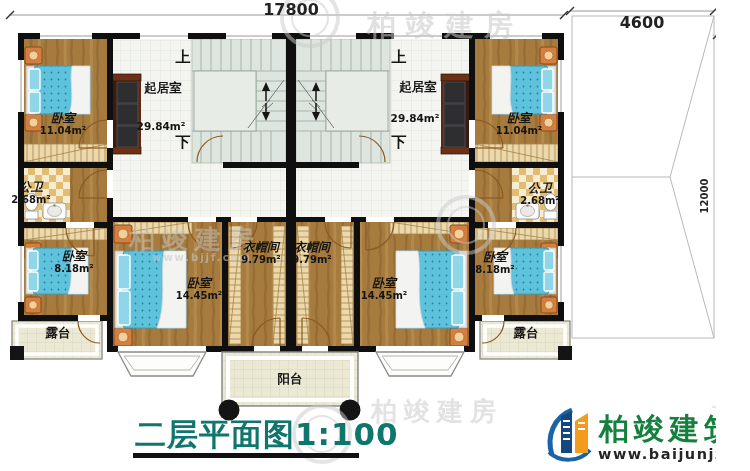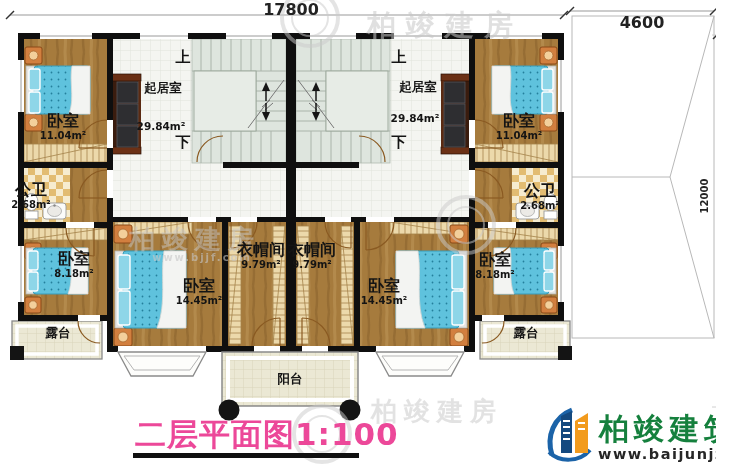--- a/index.html
+++ b/index.html
@@ -2,35 +2,35 @@
 <html><head>
 <meta charset="utf-8">
 <style>
   html,body{margin:0;padding:0;background:#fff;}
   .stage{position:relative;width:716px;height:471px;background:#ffffff;overflow:hidden;
          font-family:"DejaVu Sans",sans-serif;}
   .stage svg{position:absolute;left:0;top:0;}
   .lbl{position:absolute;color:#141414;font-weight:bold;white-space:nowrap;z-index:6;}
   .s1{transform:translate(-50%,-50%);font-size:12.5px;}
   .r2{transform:translateX(-50%);text-align:center;line-height:1.12;}
-  .r2 .rn{display:block;font-size:16px;}
+  .r2 .rn{display:block;font-size:12px;font-style:italic;}
   .r2 .ra{display:block;font-size:10px;}
   .ud{transform:translate(-50%,-50%);font-size:15px;}
   .lv{transform:translate(-50%,-50%);font-size:12.5px;}
   .lva{transform:translate(-50%,-50%);font-size:10.5px;}
   .dim{transform:translateX(-50%);font-size:16px;color:#222;z-index:6;}
   .dimv{transform:translate(-50%,-50%) rotate(-90deg);font-size:10px;color:#222;z-index:6;}
   .wm{position:absolute;color:#c7c7c7;font-weight:bold;pointer-events:none;z-index:3;}
   .wmtext{transform:translateX(-50%);letter-spacing:10px;font-size:29px;opacity:.55;}
   .wmtext2{transform:translateX(-50%);letter-spacing:7px;font-size:26px;opacity:.5;}
   .wmurl{transform:translateX(-50%);letter-spacing:2px;font-size:10px;opacity:.6;}
   .wmring{width:52px;height:52px;border:4px solid #cbcbcb;border-radius:50%;opacity:.5;
           display:flex;align-items:center;justify-content:center;}
   .wmring .in{width:34px;height:34px;border:2px solid #cbcbcb;border-radius:50%;}
-  .titleblock{position:absolute;left:135px;top:414px;font-size:31px;color:#ec4899;
+  .titleblock{position:absolute;left:135px;top:414px;font-size:31px;color:#0f766e;
               letter-spacing:1px;font-weight:600;z-index:6;white-space:nowrap;}
   .titleline{position:absolute;left:133px;top:453px;width:226px;height:5px;background:#101010;z-index:6;}
   .info{position:absolute;left:362px;color:#111;font-size:13.5px;font-weight:bold;z-index:6;white-space:nowrap;}
   .brandname{position:absolute;left:599px;top:409px;font-size:30px;font-weight:900;color:#15803d;
              letter-spacing:5px;z-index:6;white-space:nowrap;}
   .brandurl{position:absolute;left:598px;top:446px;font-size:14.5px;font-weight:bold;color:#262626;
             letter-spacing:1.5px;z-index:6;white-space:nowrap;}
 </style>
 </head>
 <body>

